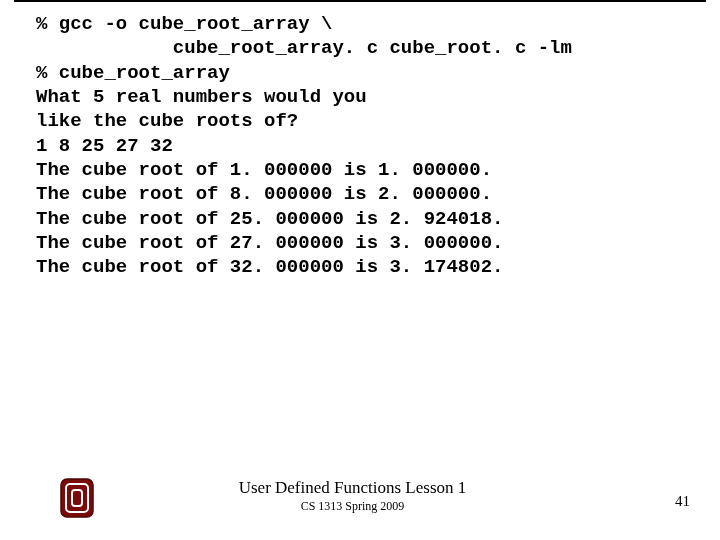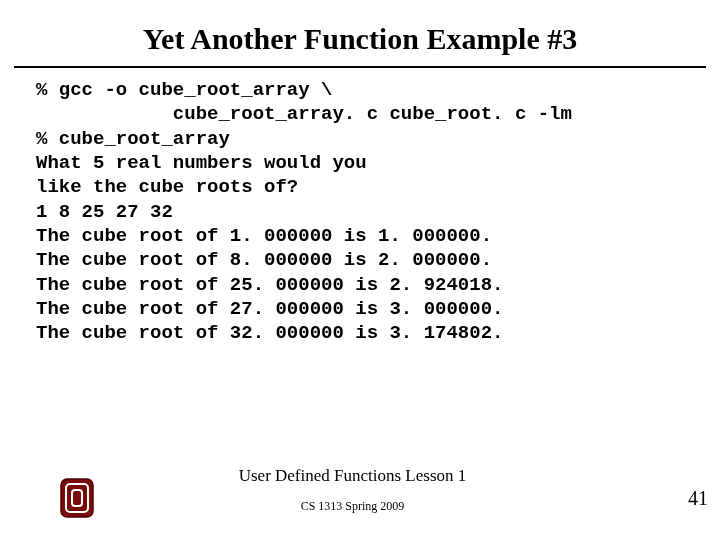--- a/index.html
+++ b/index.html
@@ -44,43 +44,42 @@
     bottom: 26px;
     left: 0;
     right: 15px;
     text-align: center;
   }
   .footer-line1 {
     font-size: 17px;
   }
   .footer-line2 {
     font-size: 12px;
-    margin-top: 13px;
+    margin-top: 1px;
   }
   .page-num {
     position: absolute;
     bottom: 30px;
-    right: 12px;
-    font-size: 20px;
+    right: 30px;
+    font-size: 15px;
     margin-top: 48px;
   }
   .logo {
     position: absolute;
     bottom: 22px;
     left: 60px;
     width: 34px;
     height: 40px;
   }
 </style>
 </head>
 <body>
 
 <div class="slide">
 
-  <div class="title">Yet Another Function Example #3</div>
   <hr class="rule">
 
   <div class="term">% gcc -o cube_root_array \
             cube_root_array. c cube_root. c -lm
 % cube_root_array
 What 5 real numbers would you
 like the cube roots of?
 1 8 25 27 32
 The cube root of 1. 000000 is 1. 000000.
 The cube root of 8. 000000 is 2. 000000.

